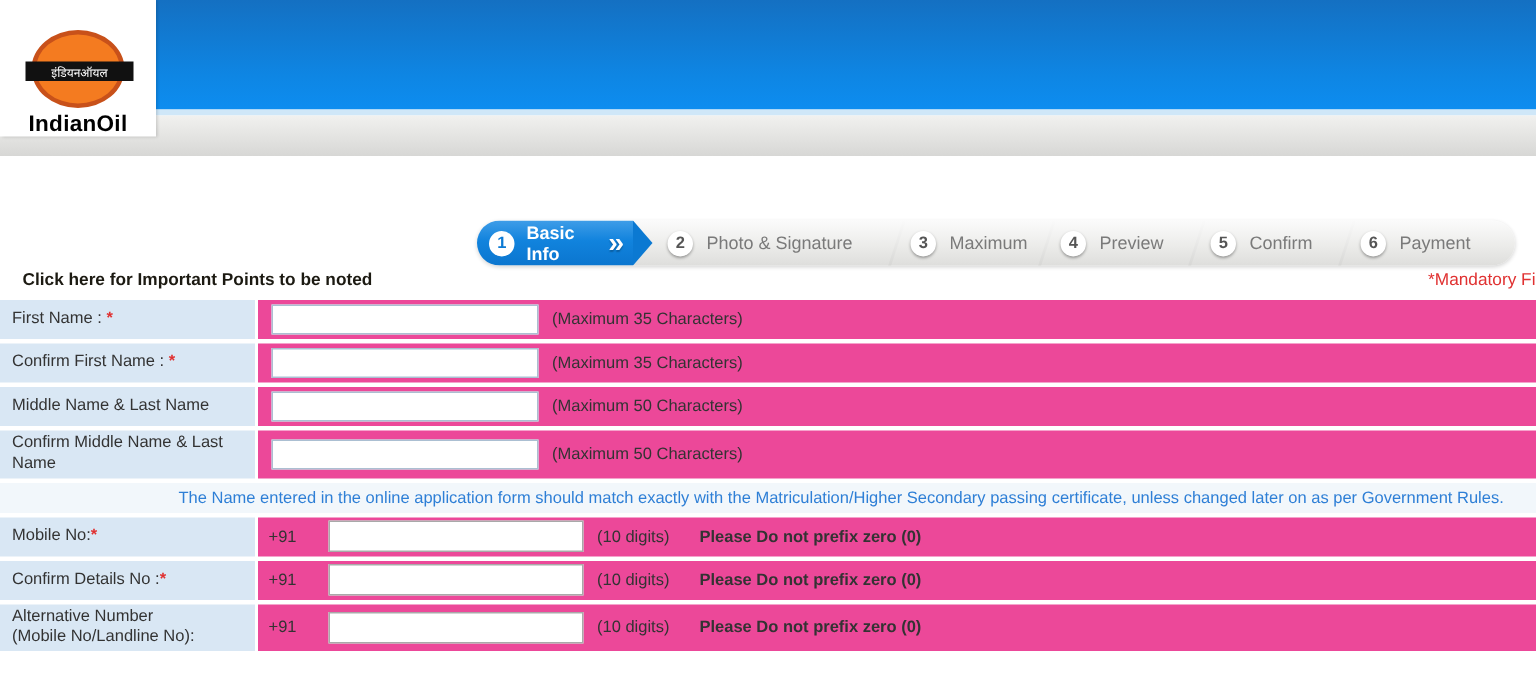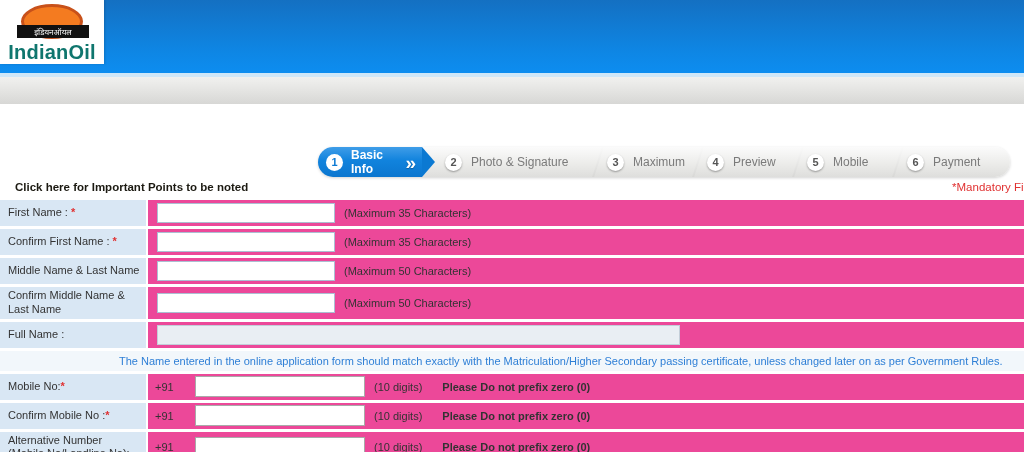--- a/index.html
+++ b/index.html
@@ -6,29 +6,29 @@
   html,body { width:1024px; height:452px; overflow:hidden; background:#fff;
               font-family:"Liberation Sans", sans-serif; }
   .stage { position:relative; width:1024px; height:452px; background:#fff; }
 
   
   .header-blue { position:absolute; left:0; top:0; width:1024px; height:73px;
                  background:linear-gradient(180deg,#1470c2 0%,#0e86e4 70%,#0d8df0 100%); }
   .header-blue-edge { position:absolute; left:0; top:73px; width:1024px; height:4px; background:#cfe7f8; }
   .gray-band { position:absolute; left:0; top:77px; width:1024px; height:27px;
                background:linear-gradient(180deg,#f1f1ef 0%,#e3e3e1 55%,#d7d7d5 100%); }
-  .logo-box { position:absolute; left:0; top:0; width:104px; height:64px; background:#fff;
-              z-index:3; display:flex; flex-direction:column; align-items:center; justify-content:flex-start;
+  .logo-box { position:absolute; left:0; top:0; width:104px; height:91px; background:#fff;
+              z-index:3; display:flex; flex-direction:column; align-items:center; justify-content:flex-end;
               box-shadow:1px 0 2px rgba(0,0,0,.15); }
   .logo-oval { position:relative; width:62px; height:52px; margin-top:4px;
                background:#f47b20; border:3px solid #c8511a; border-radius:50%; }
   .logo-band { position:absolute; left:-7px; top:18px; width:72px; height:13px; background:#111;
                display:flex; align-items:center; justify-content:center;
                color:#fff; font-size:8px; font-family:"DejaVu Sans", sans-serif; letter-spacing:0; }
-  .brand-text { font-size:20px; font-weight:bold; color:#0f766e; margin-top:2px; letter-spacing:.2px; }
+  .brand-text { font-size:15px; font-weight:bold; color:#000000; margin-top:2px; letter-spacing:.2px; }
 
   
   .steps-wrap { position:absolute; left:318px; top:147px; width:692px; height:30px;
                 border-radius:15px; overflow:hidden;
                 background:linear-gradient(180deg,#fbfbfb 0%,#ececea 55%,#dededc 100%);
                 box-shadow:0 1px 3px rgba(0,0,0,.18); display:flex; align-items:stretch; }
   .tab { display:flex; align-items:center; gap:9px; padding:0 10px; position:relative;
          color:#7a7a7a; font-size:12px; }
   .tab .num { width:17px; height:17px; border-radius:50%; background:#fff; color:#555;
               font-size:11px; font-weight:bold; display:flex; align-items:center; justify-content:center;
@@ -54,21 +54,21 @@
   
   .notices { position:absolute; left:0; top:181px; width:1024px; height:16px;margin-left:17px; }
   .imp-link { position:absolute; left:-2px; top:0; font-size:11.5px; font-weight:bold; color:#1c1a12;
               cursor:pointer; white-space:nowrap; }
   .mandatory { position:absolute; right:2px; top:0; font-size:11.5px; font-weight:normal; color:#e03131;
                white-space:nowrap; }
 
   
   .form { position:absolute; left:0; top:200px; width:1024px; }
   .frow { display:flex; margin-bottom:3px; }
-  .fcell-label { width:146px; background:#d9e7f4; padding:2px 4px 2px 8px; font-size:11px; color:#333;
+  .fcell-label { width:170px; background:#d9e7f4; padding:2px 4px 2px 8px; font-size:11px; color:#333;
                  display:flex; flex-direction:column; justify-content:center; min-height:26px; }
   .fcell-label .lbl-line { line-height:1.25; }
   .req { color:#e03131; font-weight:bold; }
   .fcell-content { flex:1; background:#ec4899; margin-left:2px; display:flex; align-items:center;
                    min-height:26px; font-size:11px; color:#333; }
   .txt-input { margin-left:9px; width:178px; height:20px; border:1px solid #abbfd2; background:#fff;
                font-size:11px; padding:0 4px; font-family:"Liberation Sans", sans-serif; }
   .full-input { margin-left:9px; width:523px; height:20px; border:1px solid #c3ced8; background:#e9eef3;
                 font-size:11px; padding:0 4px; }
   .phone-input { margin-left:14px; width:170px; height:21px; border:1px solid #a9a9a9; background:#fff;
@@ -108,21 +108,21 @@
     <div class="tab sep t-details">
       <span class="num">3</span>
       <span>Maximum</span>
     </div>
     <div class="tab sep t-preview">
       <span class="num">4</span>
       <span>Preview</span>
     </div>
     <div class="tab sep t-uploads">
       <span class="num">5</span>
-      <span>Mobile</span>
+      <span>Confirm</span>
     </div>
     <div class="tab sep t-payment">
       <span class="num">6</span>
       <span>Payment</span>
     </div>
   </div>
 
   <div class="notices">
     <span class="imp-link">Click here for Important Points to be noted</span>
     <span class="mandatory">*Mandatory Field</span>
@@ -163,48 +163,40 @@
     <div class="frow">
       <div class="fcell-label">
         <span class="lbl-line"><span>Confirm Middle Name &amp; Last Name</span></span>
       </div>
       <div class="fcell-content">
         <input class="txt-input" type="text" style="">
         <span class="hint">(Maximum 50 Characters)</span>
       </div>
     </div>
 
-    <div class="frow">
-      <div class="fcell-label">
-        <span class="lbl-line"><span>Full Name : </span></span>
-      </div>
-      <div class="fcell-content">
-        <input class="full-input" type="text" disabled="" style="">
-      </div>
-    </div>
 
     <div class="note-row">
       <span class="note-text">The Name entered in the online application form should match exactly with the Matriculation/Higher Secondary passing certificate, unless changed later on as per Government Rules.</span>
     </div>
 
     <div class="frow">
       <div class="fcell-label">
         <span class="lbl-line"><span>Mobile No:</span><span class="req">*</span></span>
       </div>
       <div class="fcell-content">
         <span class="prefix">+91</span>
         <input class="phone-input" type="text" style="">
         <span class="hint">(10 digits)</span>
         <span class="hint2">Please Do not prefix zero (0)</span>
       </div>
     </div>
 
     <div class="frow">
       <div class="fcell-label">
-        <span class="lbl-line"><span>Confirm Mobile No :</span><span class="req">*</span></span>
+        <span class="lbl-line"><span>Confirm Details No :</span><span class="req">*</span></span>
       </div>
       <div class="fcell-content">
         <span class="prefix">+91</span>
         <input class="phone-input" type="text" style="">
         <span class="hint">(10 digits)</span>
         <span class="hint2">Please Do not prefix zero (0)</span>
       </div>
     </div>
 
     <div class="frow">

